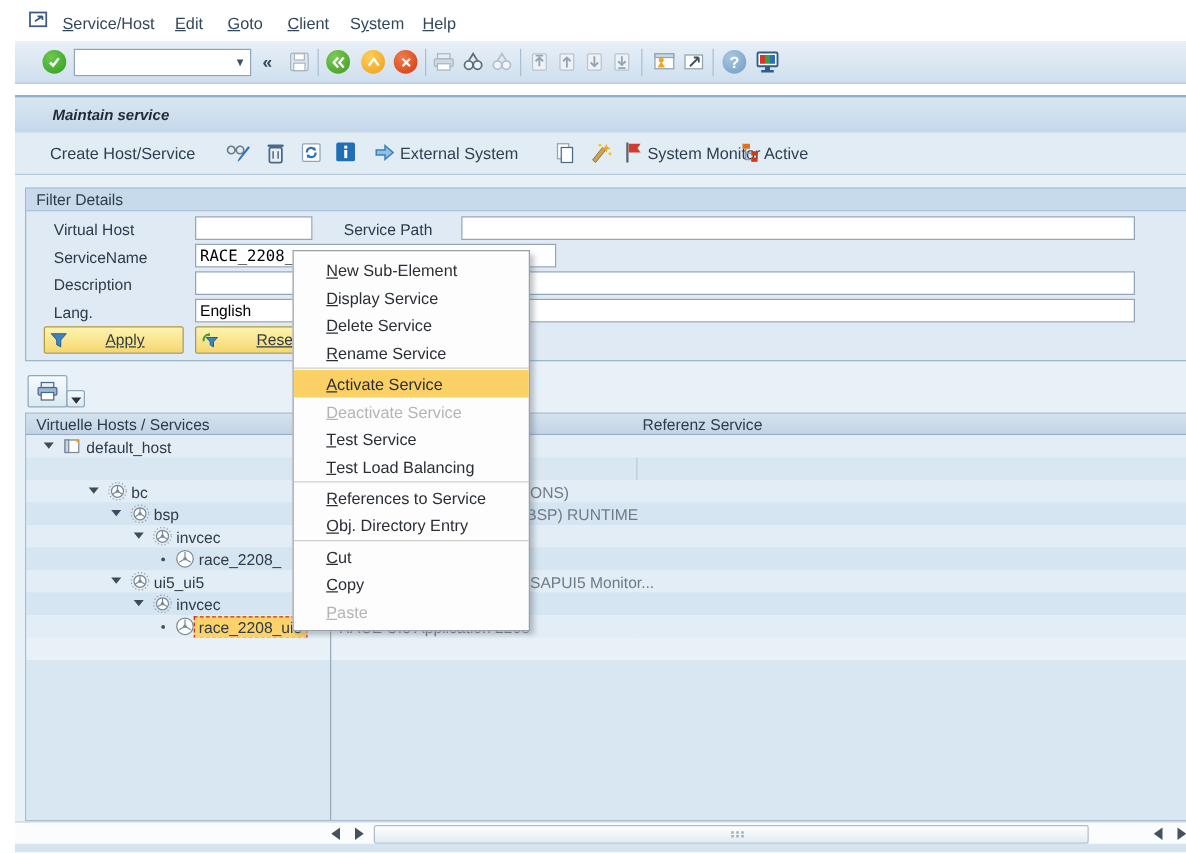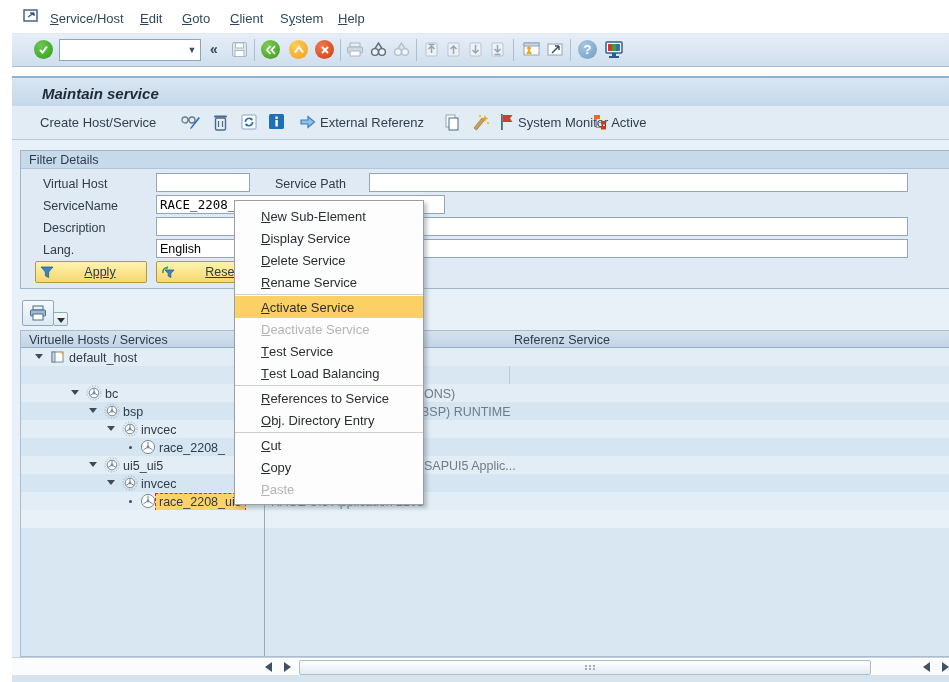--- a/index.html
+++ b/index.html
@@ -20,21 +20,21 @@
   .ci{width:19px;height:19px;border-radius:50%;display:flex;align-items:center;justify-content:center;
       color:#fff;font-weight:bold;font-size:12px;}
   .cmdfield{left:47px;top:5px;width:140px;height:20px;background:#fff;border:1px solid #8fa4b8;
       display:flex;align-items:center;}
   .cmdfield input{flex:1;border:none;outline:none;height:16px;font:12px "Liberation Sans",sans-serif;min-width:0;}
   .dropbtn{width:16px;height:18px;display:flex;align-items:center;justify-content:center;color:#3b5166;font-size:9px;}
 
   
   .titlebar{left:0;top:76px;width:949px;height:30px;
     background:linear-gradient(#d9e6f2,#c3d7e9);border-top:2px solid #8fb2cc;}
-  .title{left:30px;top:7px;font-size:15px;font-weight:bold;font-style:italic;color:#1f2a35;}
+  .title{left:30px;top:7px;font-size:12px;font-weight:bold;font-style:italic;color:#1f2a35;}
   .apptoolbar{left:0;top:106px;width:949px;height:33px;background:#e2ecf5;border-bottom:1px solid #b6cadb;}
   .appbtn{font-size:13px;color:#2f3e4e;top:9px;cursor:default;}
 
   
   .content{left:0;top:140px;width:949px;height:535px;background:#e9f1f8;padding-left:10px;}
 
   
   .gbox{left:8px;top:10px;width:934px;height:137px;border:1px solid #9fb6c9;background:#dfeaf4;}
   .gboxhdr{left:0;top:0;width:100%;height:18px;background:#c6daec;border-bottom:1px solid #aec6da;
      display:flex;align-items:center;padding-left:8px;box-sizing:border-box;font-size:12.5px;color:#2e3b49;}
@@ -215,21 +215,21 @@
       <path d="M6 13.5 L5.3 10.5 L8.2 11.2 Z" fill="#2f72b5"></path>
     </svg>
     <svg class="ab" style="left:256px;top:7px" width="17" height="17" viewBox="0 0 17 17">
       <rect x="1" y="1" width="15" height="15" rx="1.5" fill="#1f6fb6"></rect>
       <rect x="7.4" y="3.5" width="2.4" height="2.4" fill="#fff"></rect>
       <rect x="7.4" y="7" width="2.4" height="6.5" fill="#fff"></rect>
     </svg>
     <svg class="ab" style="left:287px;top:9px" width="17" height="14" viewBox="0 0 17 14">
       <path d="M2 5 L9 5 L9 1.5 L15.5 7 L9 12.5 L9 9 L2 9 Z" fill="#8fc0e8" stroke="#3f7fb5" stroke-width="1.2"></path>
     </svg>
-    <span class="ab appbtn" style="left:308px">External Referenz</span>
+    <span class="ab appbtn" style="left:308px">External System</span>
     <svg class="ab" style="left:432px;top:7px" width="16" height="18" viewBox="0 0 16 18">
       <rect x="2" y="2" width="9" height="12" fill="#fff" stroke="#8fa4b8"></rect>
       <rect x="5" y="5" width="9" height="12" fill="#fff" stroke="#4a6a8a"></rect>
     </svg>
     <svg class="ab" style="left:459px;top:7px" width="19" height="18" viewBox="0 0 19 18">
       <path d="M3 15 L11 5 L13.5 7 L5.5 17 Z" fill="#c9a25a" stroke="#9a7a3a" stroke-width="0.8"></path>
       <path d="M14 2 L15 4.5 L17.5 5.5 L15 6.5 L14 9 L13 6.5 L10.5 5.5 L13 4.5 Z" fill="#f2a51e"></path>
       <circle cx="9" cy="3" r="1.2" fill="#f2c51e"></circle>
       <circle cx="17" cy="10" r="1.2" fill="#f2c51e"></circle>
     </svg>
@@ -360,21 +360,21 @@
 
       <div class="trow" style="top:108px;background:#e3edf6">
         <span class="tw" style="left:68px"></span>
         <svg style="position:absolute;left:83px;top:1px" width="16" height="16" viewBox="0 0 16 16">
           <circle cx="8" cy="8" r="7" fill="none" stroke="#93a2b0" stroke-width="1" stroke-dasharray="1 1.8"></circle>
           <circle cx="8" cy="8" r="4.8" fill="#fdfefe" stroke="#7b8a98"></circle>
           <circle cx="8" cy="8" r="1.4" fill="#7b8a98"></circle>
           <path d="M8 8 L8 3.4 M8 8 L4 10.4 M8 8 L12 10.4" stroke="#7b8a98" stroke-width="1"></path>
         </svg>
         <span class="tlabel" style="left:102px">ui5_ui5</span>
-        <span class="tdesc" style="left:403px">SAPUI5 Applic...</span>
+        <span class="tdesc" style="left:403px">SAPUI5 Monitor...</span>
       </div>
 
       <div class="trow" style="top:126px;background:#d6e5f2">
         <span class="tw" style="left:86px"></span>
         <svg style="position:absolute;left:101px;top:1px" width="16" height="16" viewBox="0 0 16 16">
           <circle cx="8" cy="8" r="7" fill="none" stroke="#93a2b0" stroke-width="1" stroke-dasharray="1 1.8"></circle>
           <circle cx="8" cy="8" r="4.8" fill="#fdfefe" stroke="#7b8a98"></circle>
           <circle cx="8" cy="8" r="1.4" fill="#7b8a98"></circle>
           <path d="M8 8 L8 3.4 M8 8 L4 10.4 M8 8 L12 10.4" stroke="#7b8a98" stroke-width="1"></path>
         </svg>

